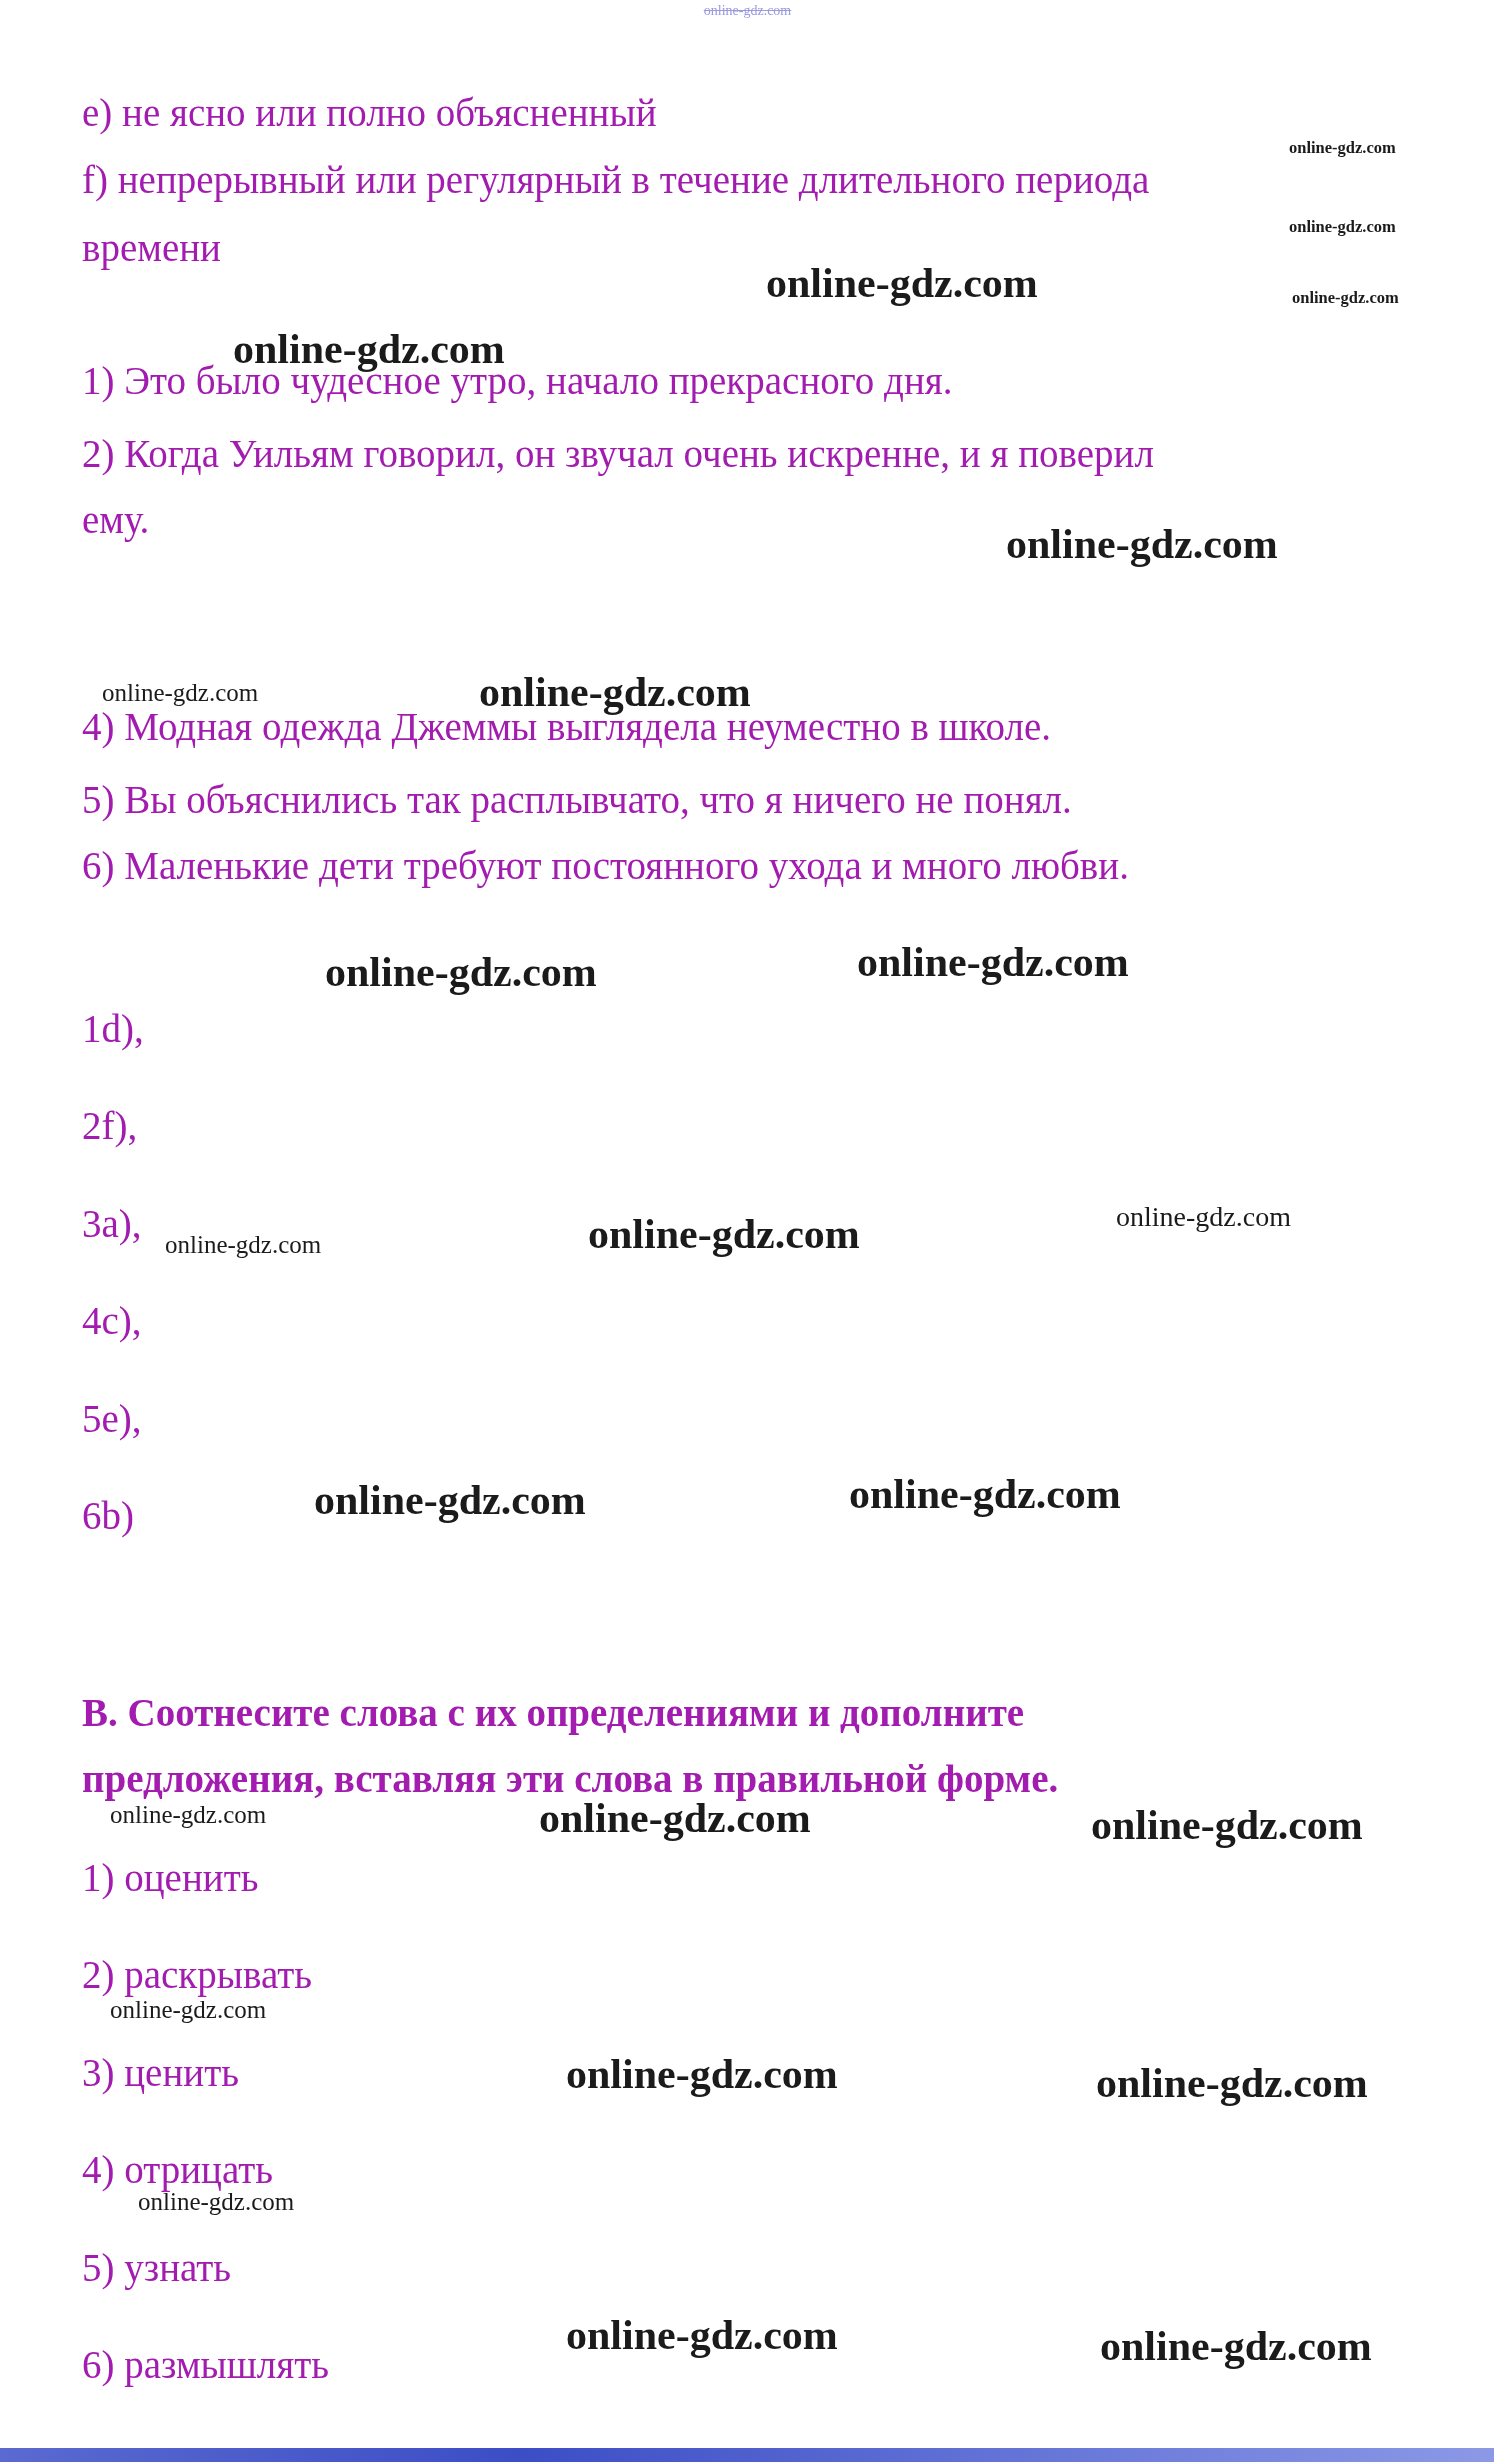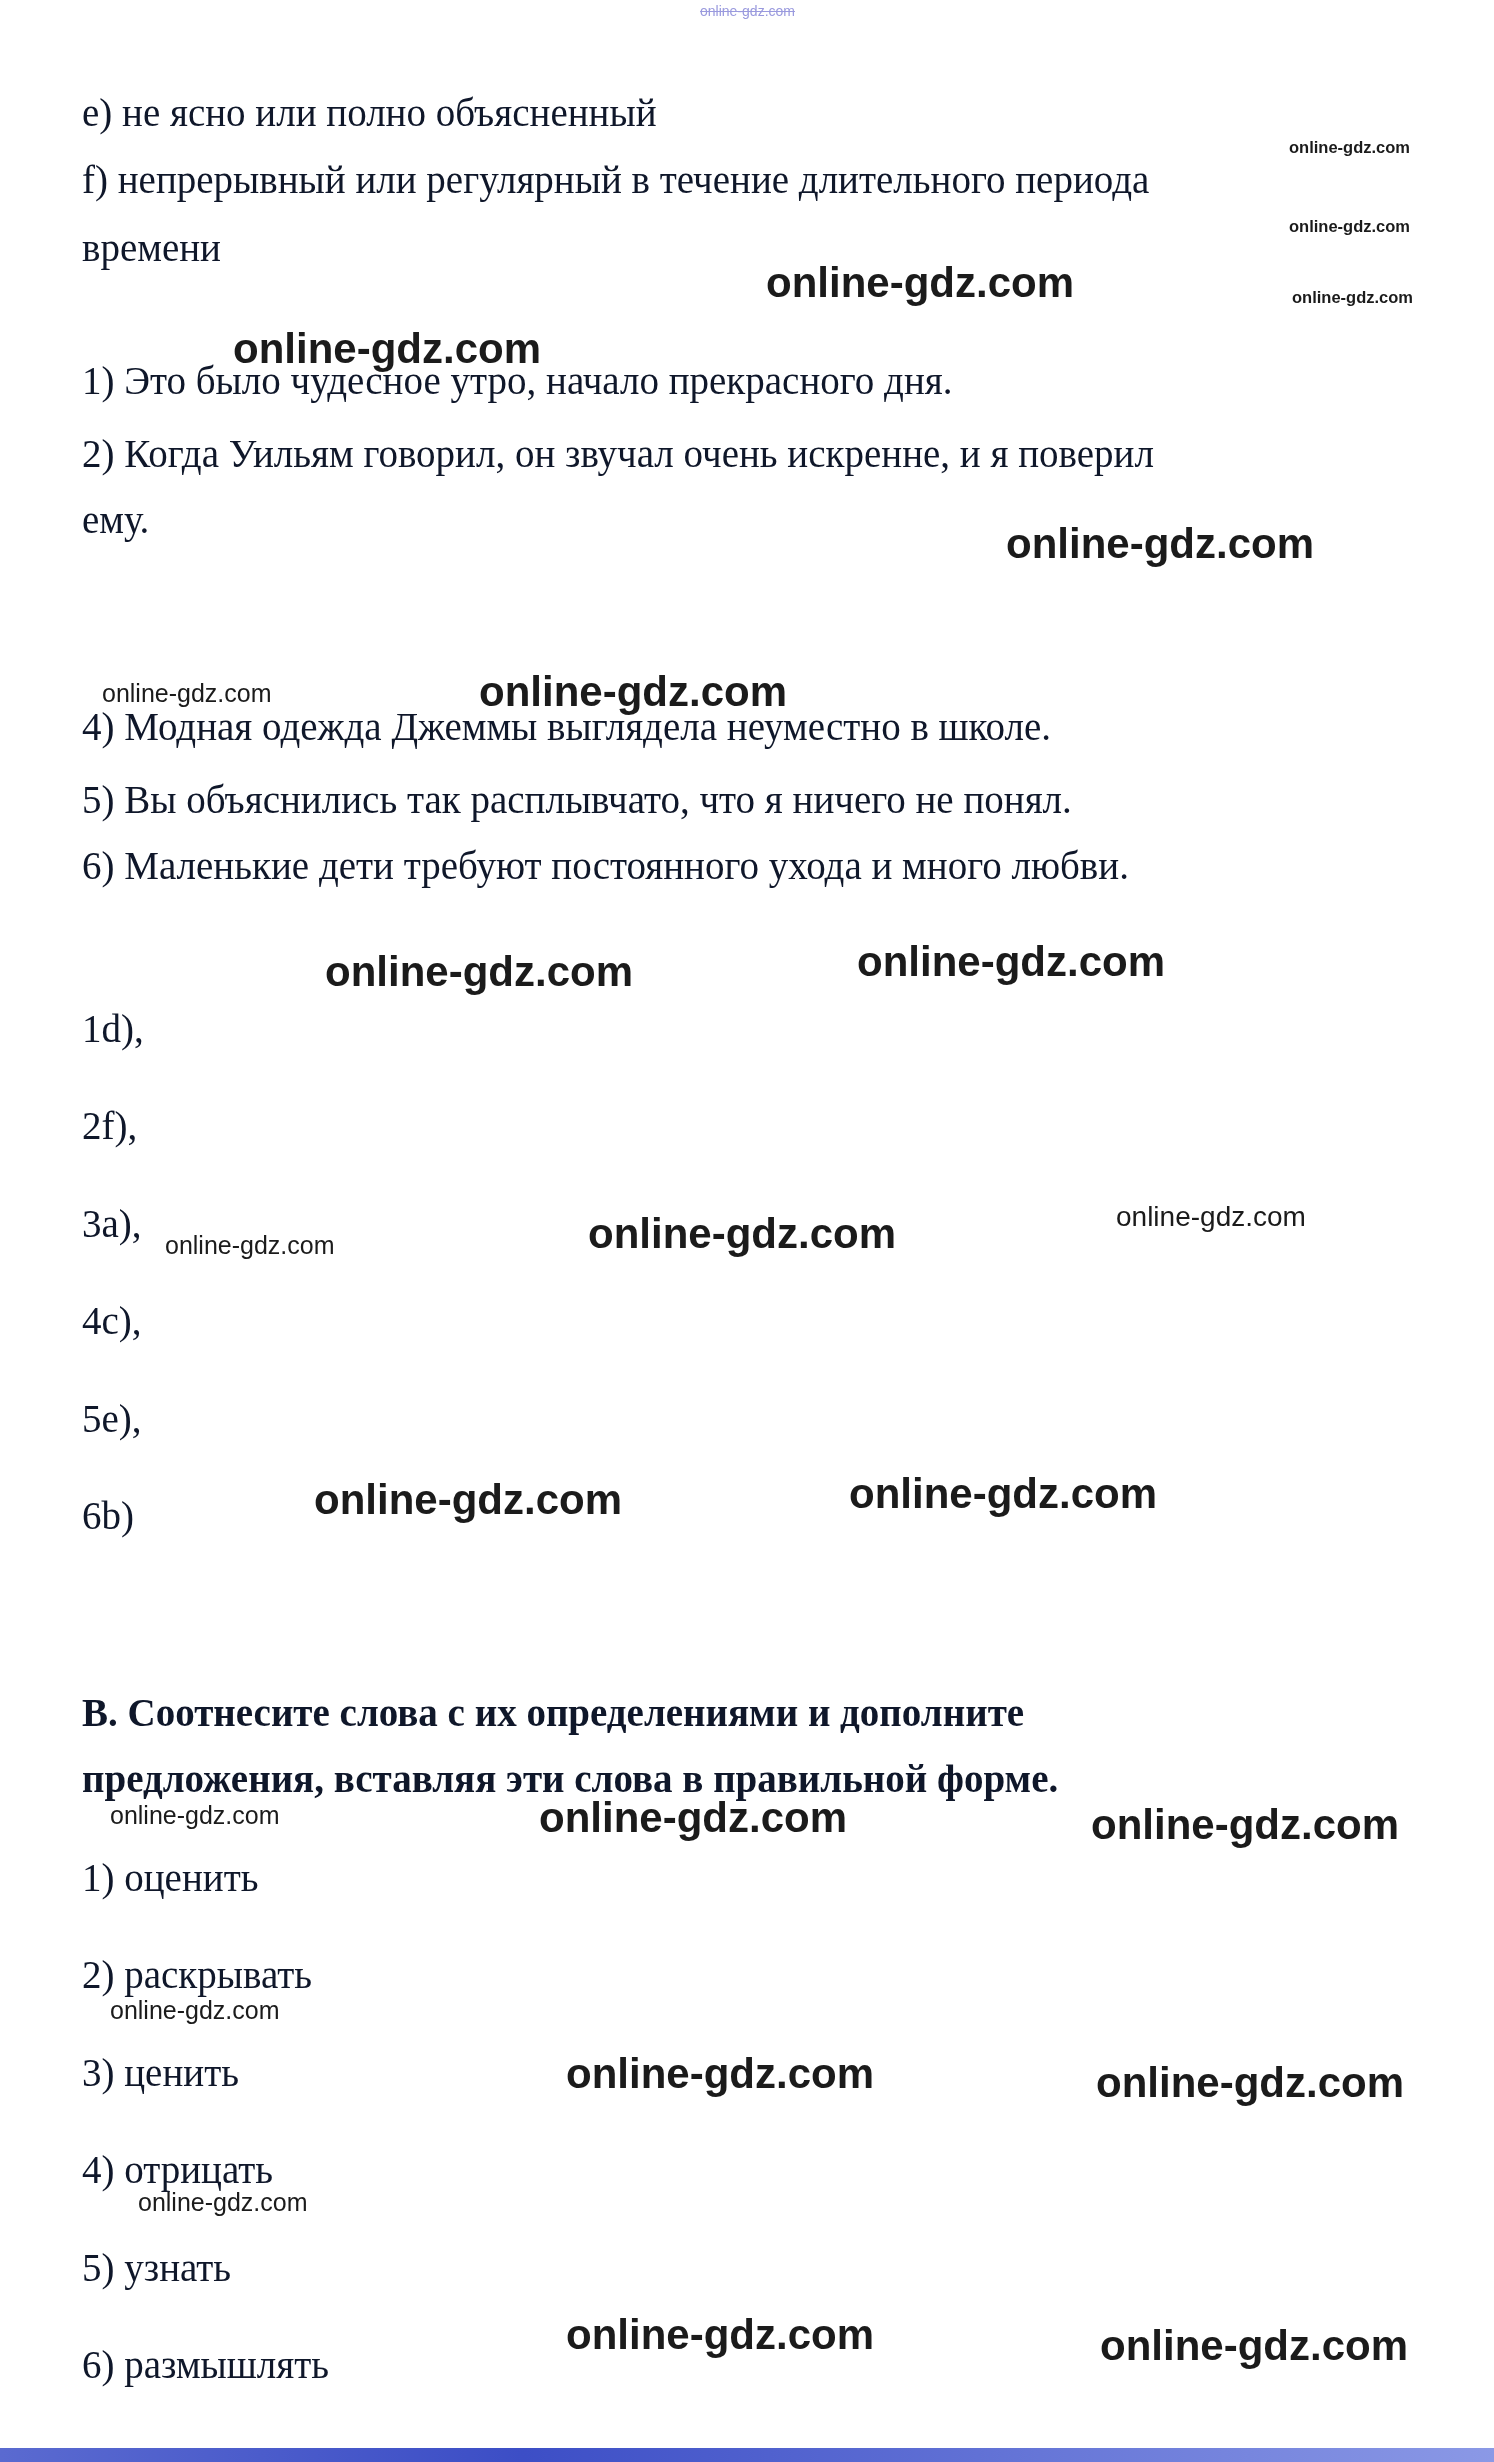--- a/index.html
+++ b/index.html
@@ -11,27 +11,27 @@
     background: #ffffff;
     overflow: hidden;
     font-family: "Liberation Serif", serif;
   }
   .line {
     position: absolute;
     left: 82px;
     white-space: nowrap;
     font-size: 39px;
     line-height: 1.2;
-    color: #0f172a;
+    color: #a21caf;
   }
   .bold { font-weight: 700; }
   .wm {
     position: absolute;
     white-space: nowrap;
-    font-family: Liberation Sans, sans-serif;
+    font-family: Liberation Serif, serif;
     color: #1b1b1b;
   }
   .wm-big  { font-size: 42px; font-weight: 700; }
   .wm-small{ font-size: 25px; font-weight: 400; }
   .wm-med  { font-size: 28px; font-weight: 400; }
   .wm-tiny { font-size: 16.5px; font-weight: 700; }
   .wm-top {
     font-size: 14px;
     font-weight: 400;
     color: #9a9ade;

